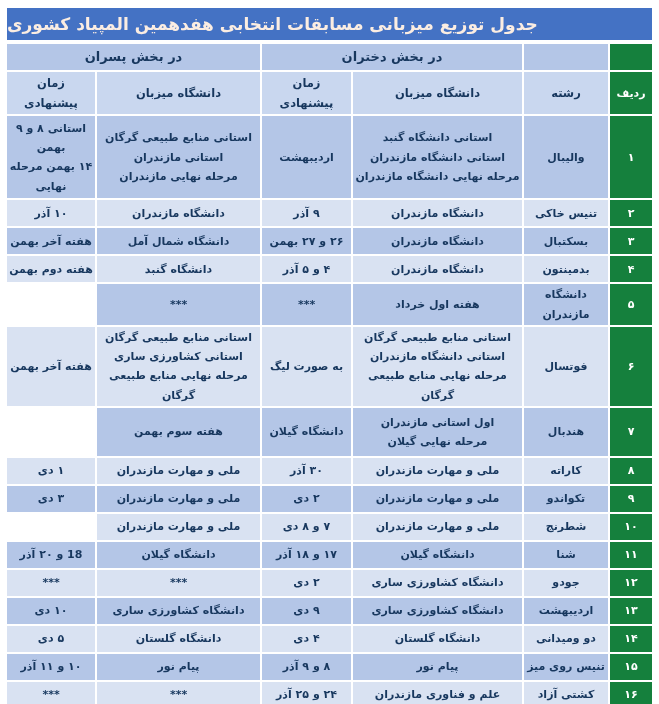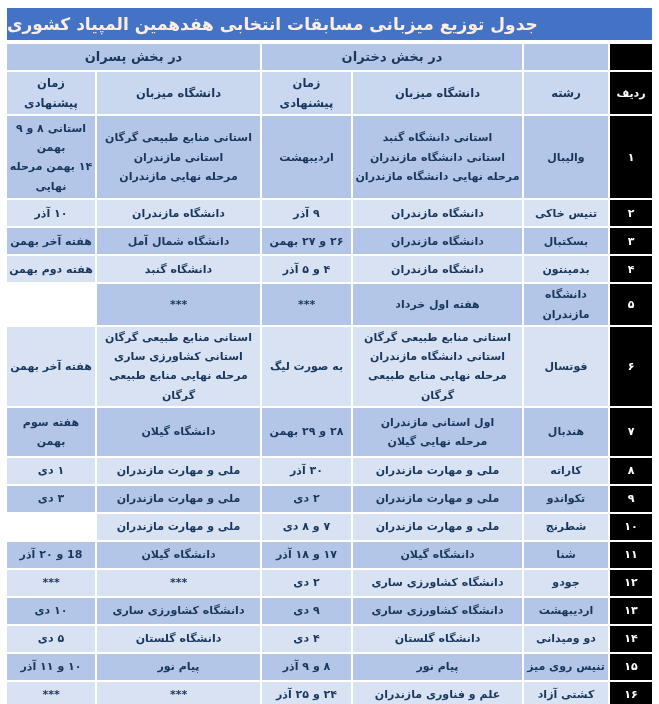--- a/index.html
+++ b/index.html
@@ -37,21 +37,21 @@
     text-align:center;
     color:#17375E;
     font-weight:bold;
     font-size:11px;
     min-height:26px;
     line-height:1.75;
     white-space:pre-line;
     padding:1px 2px;
     box-sizing:border-box;
   }
-  .c-blue{background:#000000;color:#ffffff;}
+  .c-blue{background:#15803d;color:#ffffff;}
   .c-section{background:#B4C6E7;font-size:13px;}
   .c-header{background:#C9D7EF;font-size:11.5px;}
   .row-odd  .cell:not(.c-blue){background:#B4C6E7;}
   .row-even .cell:not(.c-blue){background:#D9E2F2;}
   .t-row[data-rh="tall3"] .cell{min-height:82px;}
   .t-row[data-rh="tall3b"] .cell{min-height:66px;}
   .t-row[data-rh="tall2"] .cell{min-height:48px;}
 </style>
 </head>
 <body style="--accent: #4472C4;">
@@ -139,21 +139,20 @@
 استانی کشاورزی ساری
 مرحله نهایی منابع طبیعی گرگان</div>
     <div class="cell">هفته آخر بهمن</div>
   </div>
 
   <div class="t-row row-odd" data-rh="tall2">
     <div class="cell c-blue">۷</div>
     <div class="cell">هندبال</div>
     <div class="cell">اول استانی مازندران
 مرحله نهایی گیلان</div>
-    <div class="cell">۲۸ و ۲۹ بهمن</div>
     <div class="cell">دانشگاه گیلان</div>
     <div class="cell">هفته سوم بهمن</div>
   </div>
 
   <div class="t-row row-even">
     <div class="cell c-blue">۸</div>
     <div class="cell">کاراته</div>
     <div class="cell">ملی و مهارت مازندران</div>
     <div class="cell">۳۰ آذر</div>
     <div class="cell">ملی و مهارت مازندران</div>

